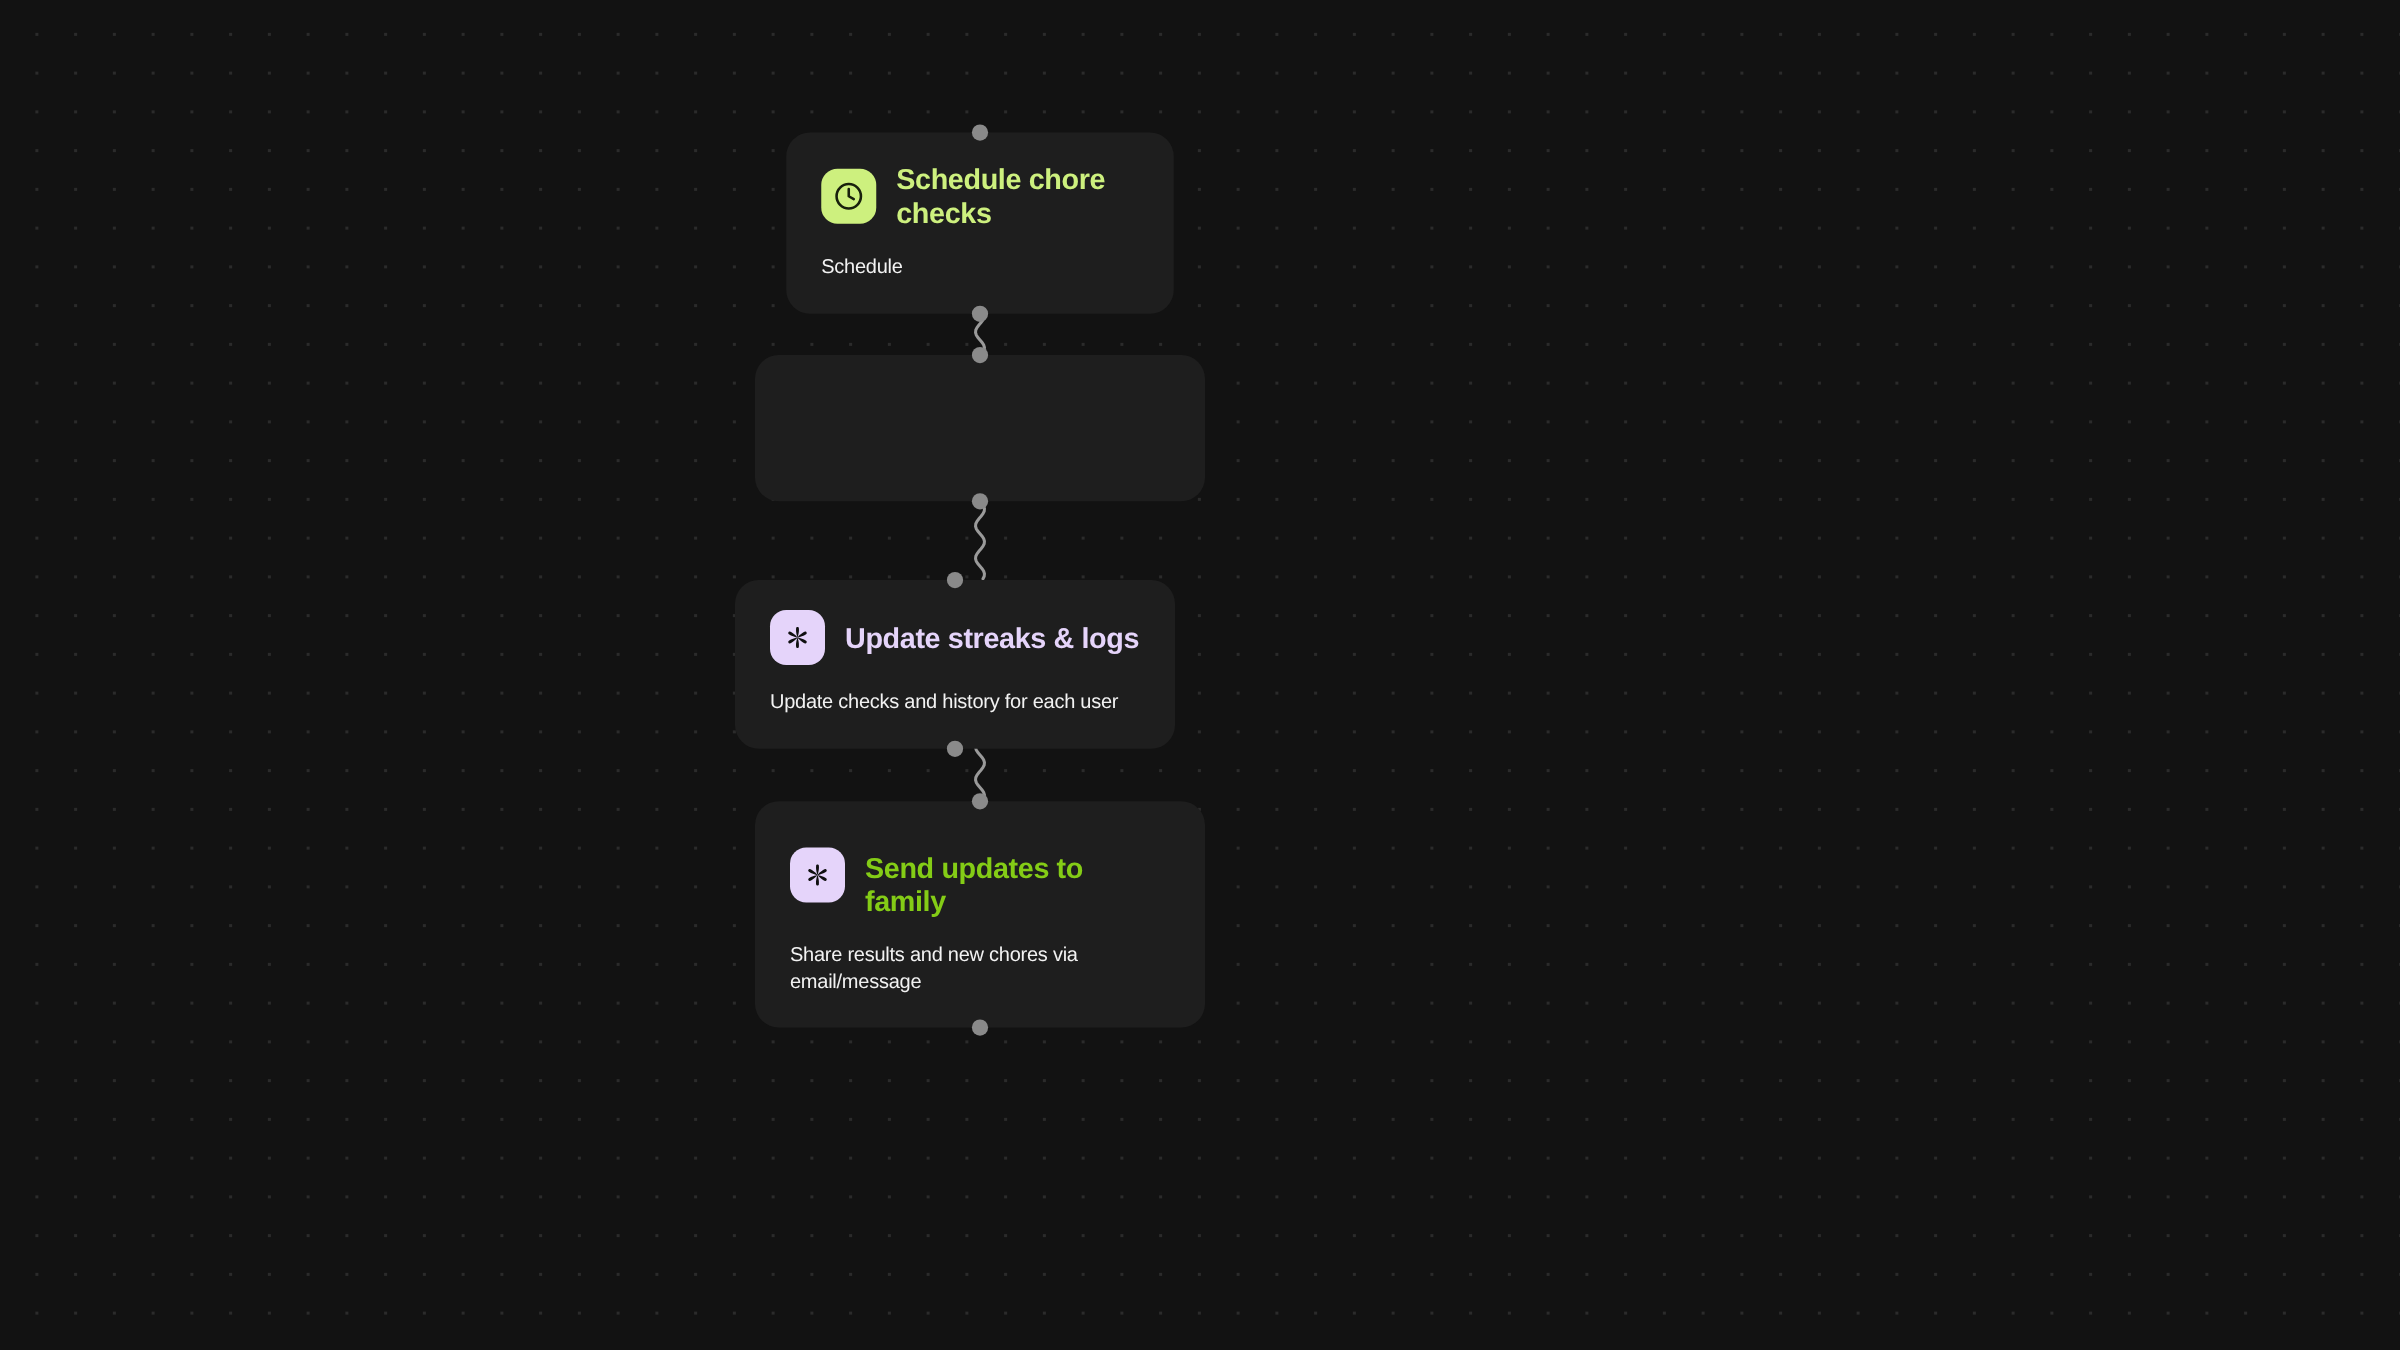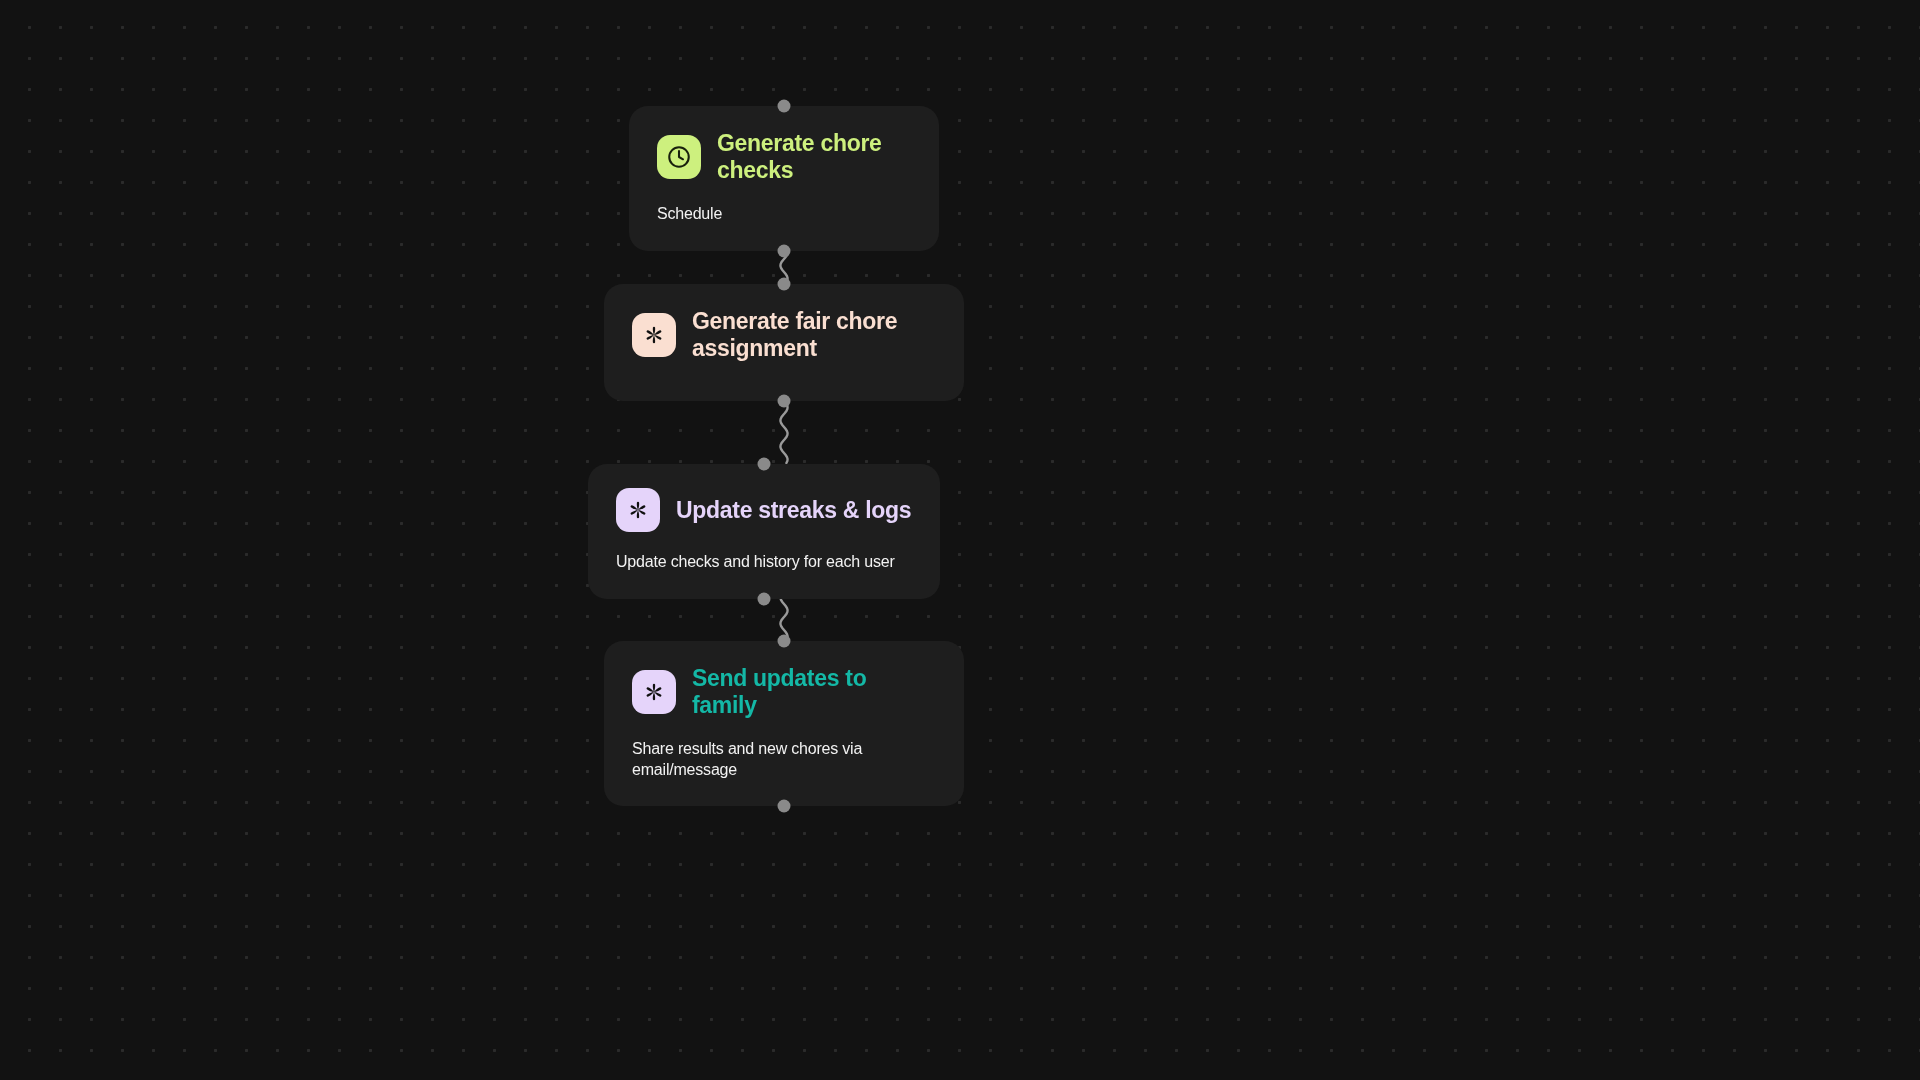--- a/index.html
+++ b/index.html
@@ -62,42 +62,27 @@
       <path d="M 784 578 L 784.00 578 L 785.67 580 L 786.96 582 L 787.57 584 L 787.37 586 L 786.39 588 L 784.86 590 L 783.14 592 L 781.61 594 L 780.63 596 L 780.43 598 L 781.04 600 L 782.33 602 L 784.00 604 L 785.67 606 L 786.96 608 L 787.57 610 L 787.37 612 L 786.39 614 L 784.86 616 L 783.14 618 L 781.61 620 L 780.63 622 L 780.43 624 L 781.04 626 L 782.33 628 L 784.00 630 L 785.67 632 L 786.96 634 L 787.57 636 L 787.37 638 L 786.39 640" fill="none" stroke="#9a9a9a" stroke-width="2.4" stroke-linecap="round"></path>
     </svg>
 <div class="node" style="left: 629px; top: 106px; width: 310px; min-height: 112px;">
       <div class="node-head">
         <div class="icon-badge" style="background: rgb(205, 240, 126);">
           <svg width="26" height="26" viewBox="0 0 24 24">
             <circle cx="12" cy="12" r="9" fill="none" stroke="#18200c" stroke-width="1.9"></circle>
             <path d="M12 6.6 V12 L15.7 14.1" fill="none" stroke="#18200c" stroke-width="1.9" stroke-linecap="round" stroke-linejoin="round"></path>
           </svg>
         </div>
-        <div class="node-title" style="color: rgb(205, 240, 126);">Generate chore checks</div>
+        <div class="node-title" style="color: rgb(205, 240, 126);">Schedule chore checks</div>
       </div>
       <div class="node-desc">Schedule</div>
       <div class="port top"></div>
       <div class="port bottom"></div>
     </div>
     <div class="node" style="left: 604px; top: 284px; width: 360px; min-height: 117px;">
-      <div class="node-head">
-        <div class="icon-badge" style="background: rgb(250, 223, 209);">
-          <svg width="26" height="26" viewBox="0 0 24 24">
-            <g fill="#101010">
-              <path d="M12 12 C12 12 10.55 8.4 11.0 5.0 C11.12 4.05 12.88 4.05 13.0 5.0 C13.45 8.4 12 12 12 12 Z" transform="rotate(0 12 12)"></path>
-              <path d="M12 12 C12 12 10.55 8.4 11.0 5.0 C11.12 4.05 12.88 4.05 13.0 5.0 C13.45 8.4 12 12 12 12 Z" transform="rotate(60 12 12)"></path>
-              <path d="M12 12 C12 12 10.55 8.4 11.0 5.0 C11.12 4.05 12.88 4.05 13.0 5.0 C13.45 8.4 12 12 12 12 Z" transform="rotate(120 12 12)"></path>
-              <path d="M12 12 C12 12 10.55 8.4 11.0 5.0 C11.12 4.05 12.88 4.05 13.0 5.0 C13.45 8.4 12 12 12 12 Z" transform="rotate(180 12 12)"></path>
-              <path d="M12 12 C12 12 10.55 8.4 11.0 5.0 C11.12 4.05 12.88 4.05 13.0 5.0 C13.45 8.4 12 12 12 12 Z" transform="rotate(240 12 12)"></path>
-              <path d="M12 12 C12 12 10.55 8.4 11.0 5.0 C11.12 4.05 12.88 4.05 13.0 5.0 C13.45 8.4 12 12 12 12 Z" transform="rotate(300 12 12)"></path>
-            </g>
-          </svg>
-        </div>
-        <div class="node-title" style="color: rgb(250, 223, 209);">Generate fair chore assignment</div>
-      </div>
       <div class="port top"></div>
       <div class="port bottom"></div>
     </div>
     <div class="node" style="left: 588px; top: 464px; width: 352px; min-height: 114px;">
       <div class="node-head">
         <div class="icon-badge" style="background: rgb(229, 212, 250);">
           <svg width="26" height="26" viewBox="0 0 24 24">
             <g fill="#101010">
               <path d="M12 12 C12 12 10.55 8.4 11.0 5.0 C11.12 4.05 12.88 4.05 13.0 5.0 C13.45 8.4 12 12 12 12 Z" transform="rotate(0 12 12)"></path>
               <path d="M12 12 C12 12 10.55 8.4 11.0 5.0 C11.12 4.05 12.88 4.05 13.0 5.0 C13.45 8.4 12 12 12 12 Z" transform="rotate(60 12 12)"></path>
@@ -121,19 +106,19 @@
             <g fill="#101010">
               <path d="M12 12 C12 12 10.55 8.4 11.0 5.0 C11.12 4.05 12.88 4.05 13.0 5.0 C13.45 8.4 12 12 12 12 Z" transform="rotate(0 12 12)"></path>
               <path d="M12 12 C12 12 10.55 8.4 11.0 5.0 C11.12 4.05 12.88 4.05 13.0 5.0 C13.45 8.4 12 12 12 12 Z" transform="rotate(60 12 12)"></path>
               <path d="M12 12 C12 12 10.55 8.4 11.0 5.0 C11.12 4.05 12.88 4.05 13.0 5.0 C13.45 8.4 12 12 12 12 Z" transform="rotate(120 12 12)"></path>
               <path d="M12 12 C12 12 10.55 8.4 11.0 5.0 C11.12 4.05 12.88 4.05 13.0 5.0 C13.45 8.4 12 12 12 12 Z" transform="rotate(180 12 12)"></path>
               <path d="M12 12 C12 12 10.55 8.4 11.0 5.0 C11.12 4.05 12.88 4.05 13.0 5.0 C13.45 8.4 12 12 12 12 Z" transform="rotate(240 12 12)"></path>
               <path d="M12 12 C12 12 10.55 8.4 11.0 5.0 C11.12 4.05 12.88 4.05 13.0 5.0 C13.45 8.4 12 12 12 12 Z" transform="rotate(300 12 12)"></path>
             </g>
           </svg>
         </div>
-        <div class="node-title" style="color: #14b8a6;">Send updates to family</div>
+        <div class="node-title" style="color: #84cc16; margin-top: 16px;">Send updates to family</div>
       </div>
       <div class="node-desc">Share results and new chores via email/message</div>
       <div class="port top"></div>
       <div class="port bottom"></div>
     </div>
   </div>
 
 </body></html>

